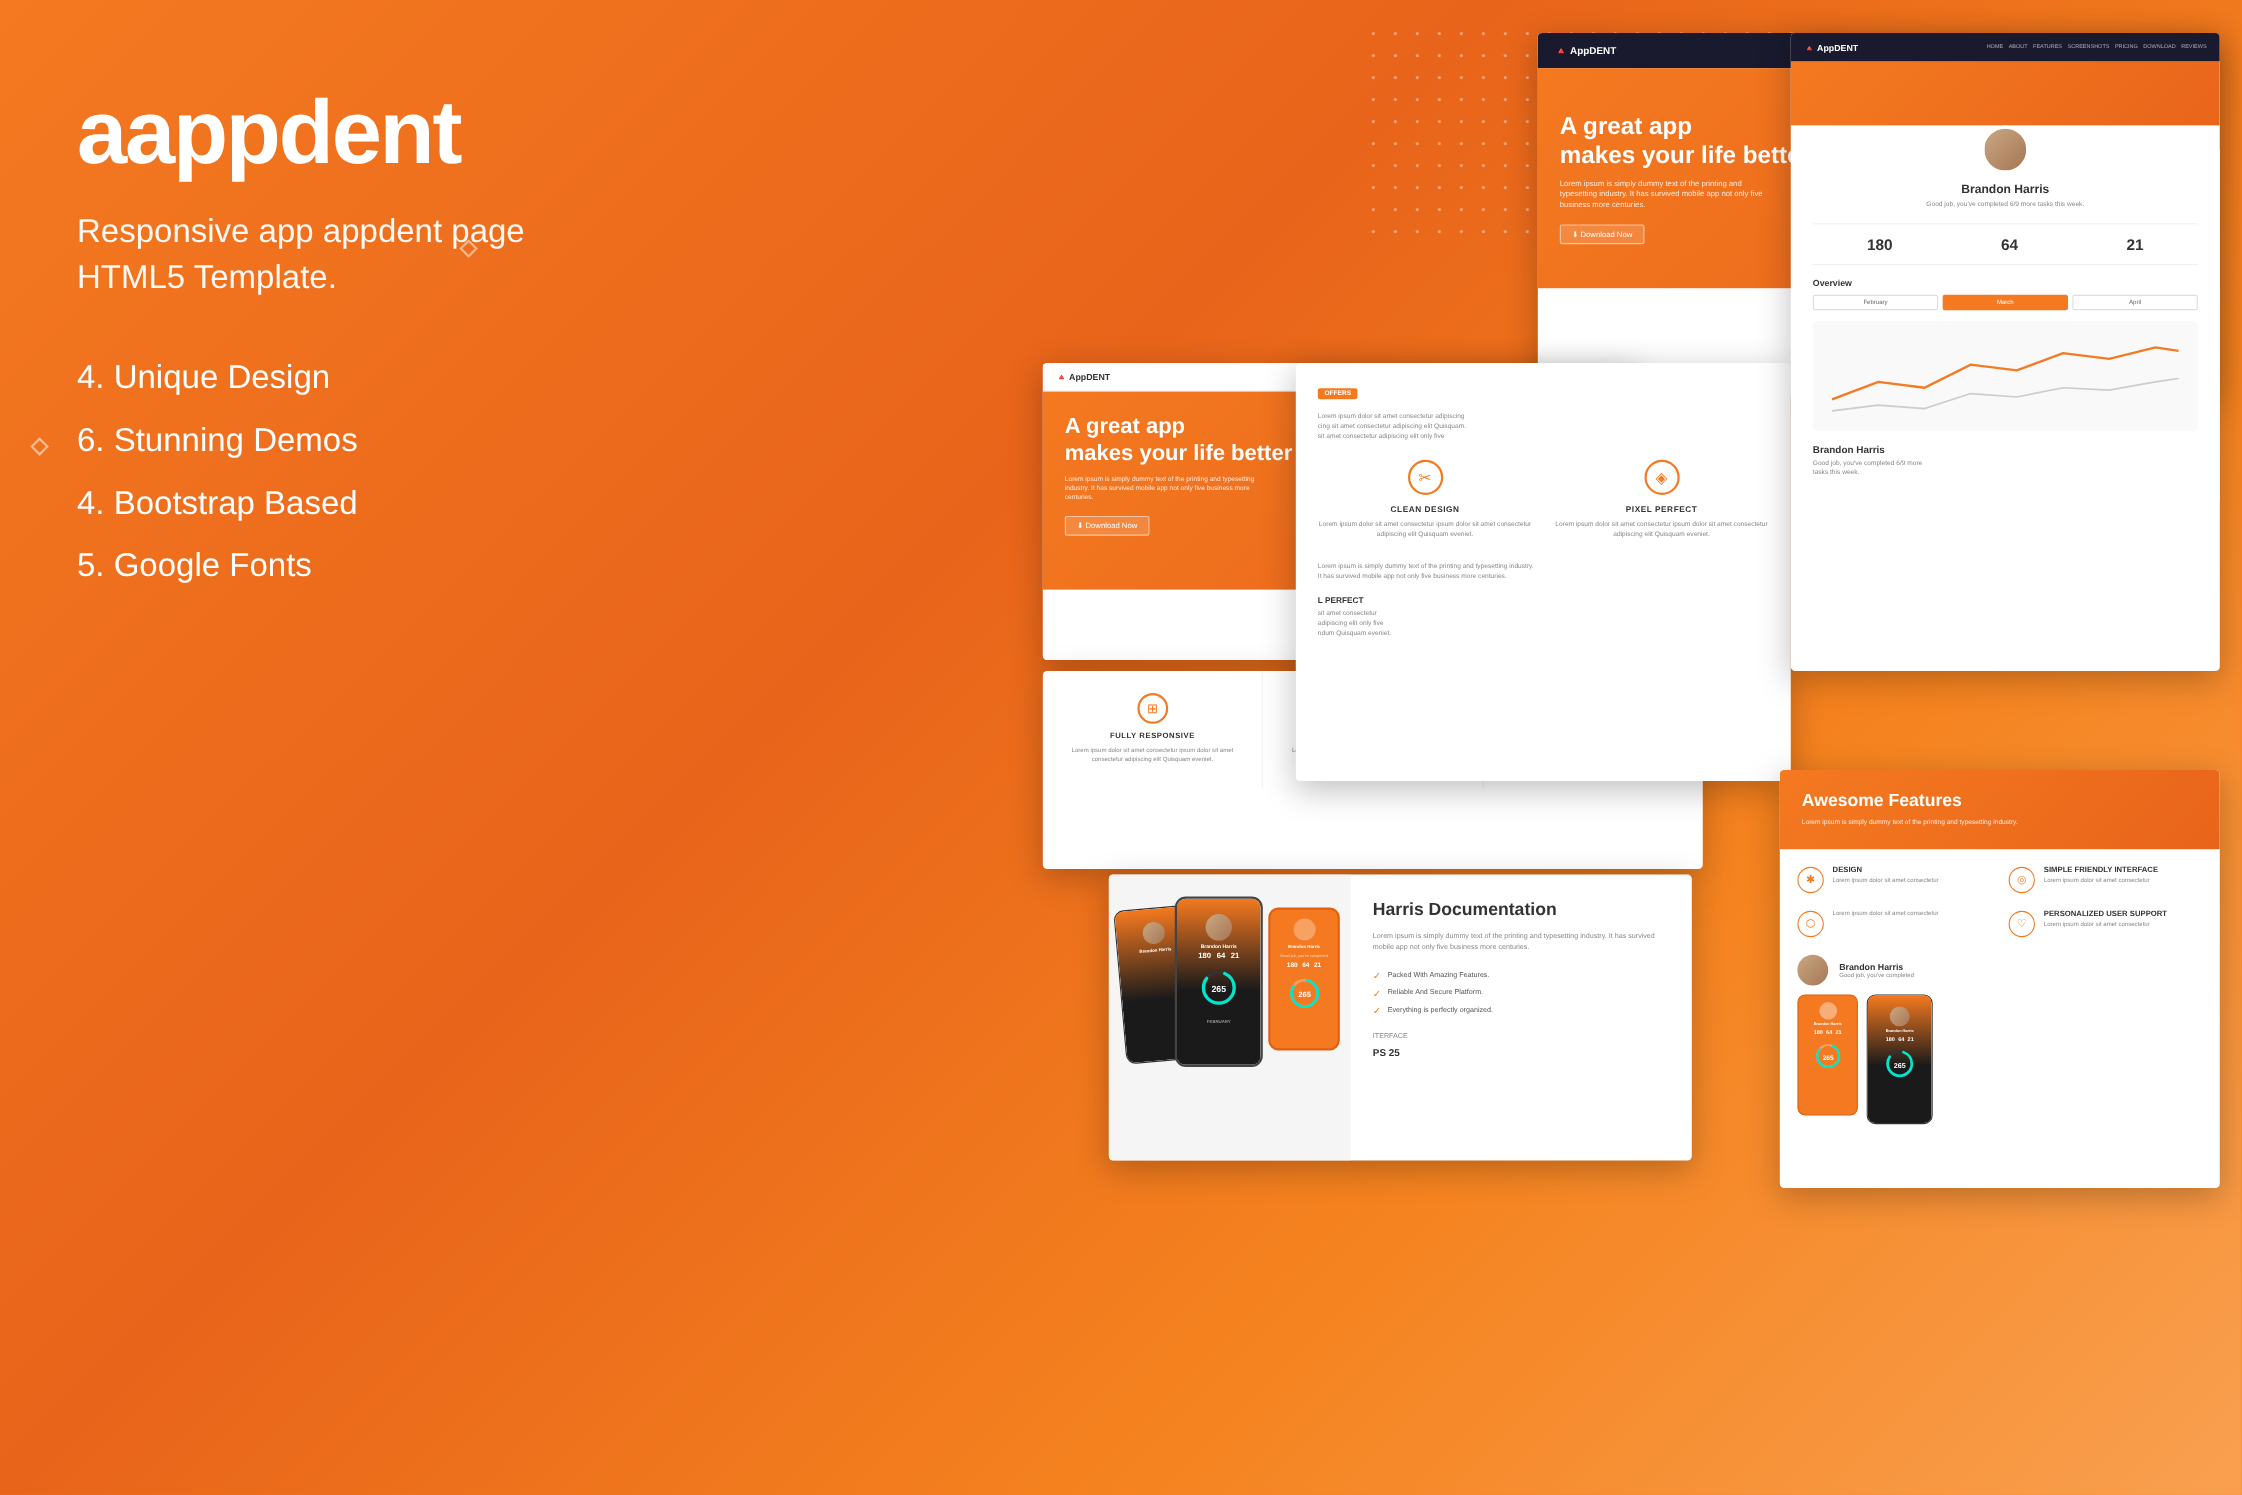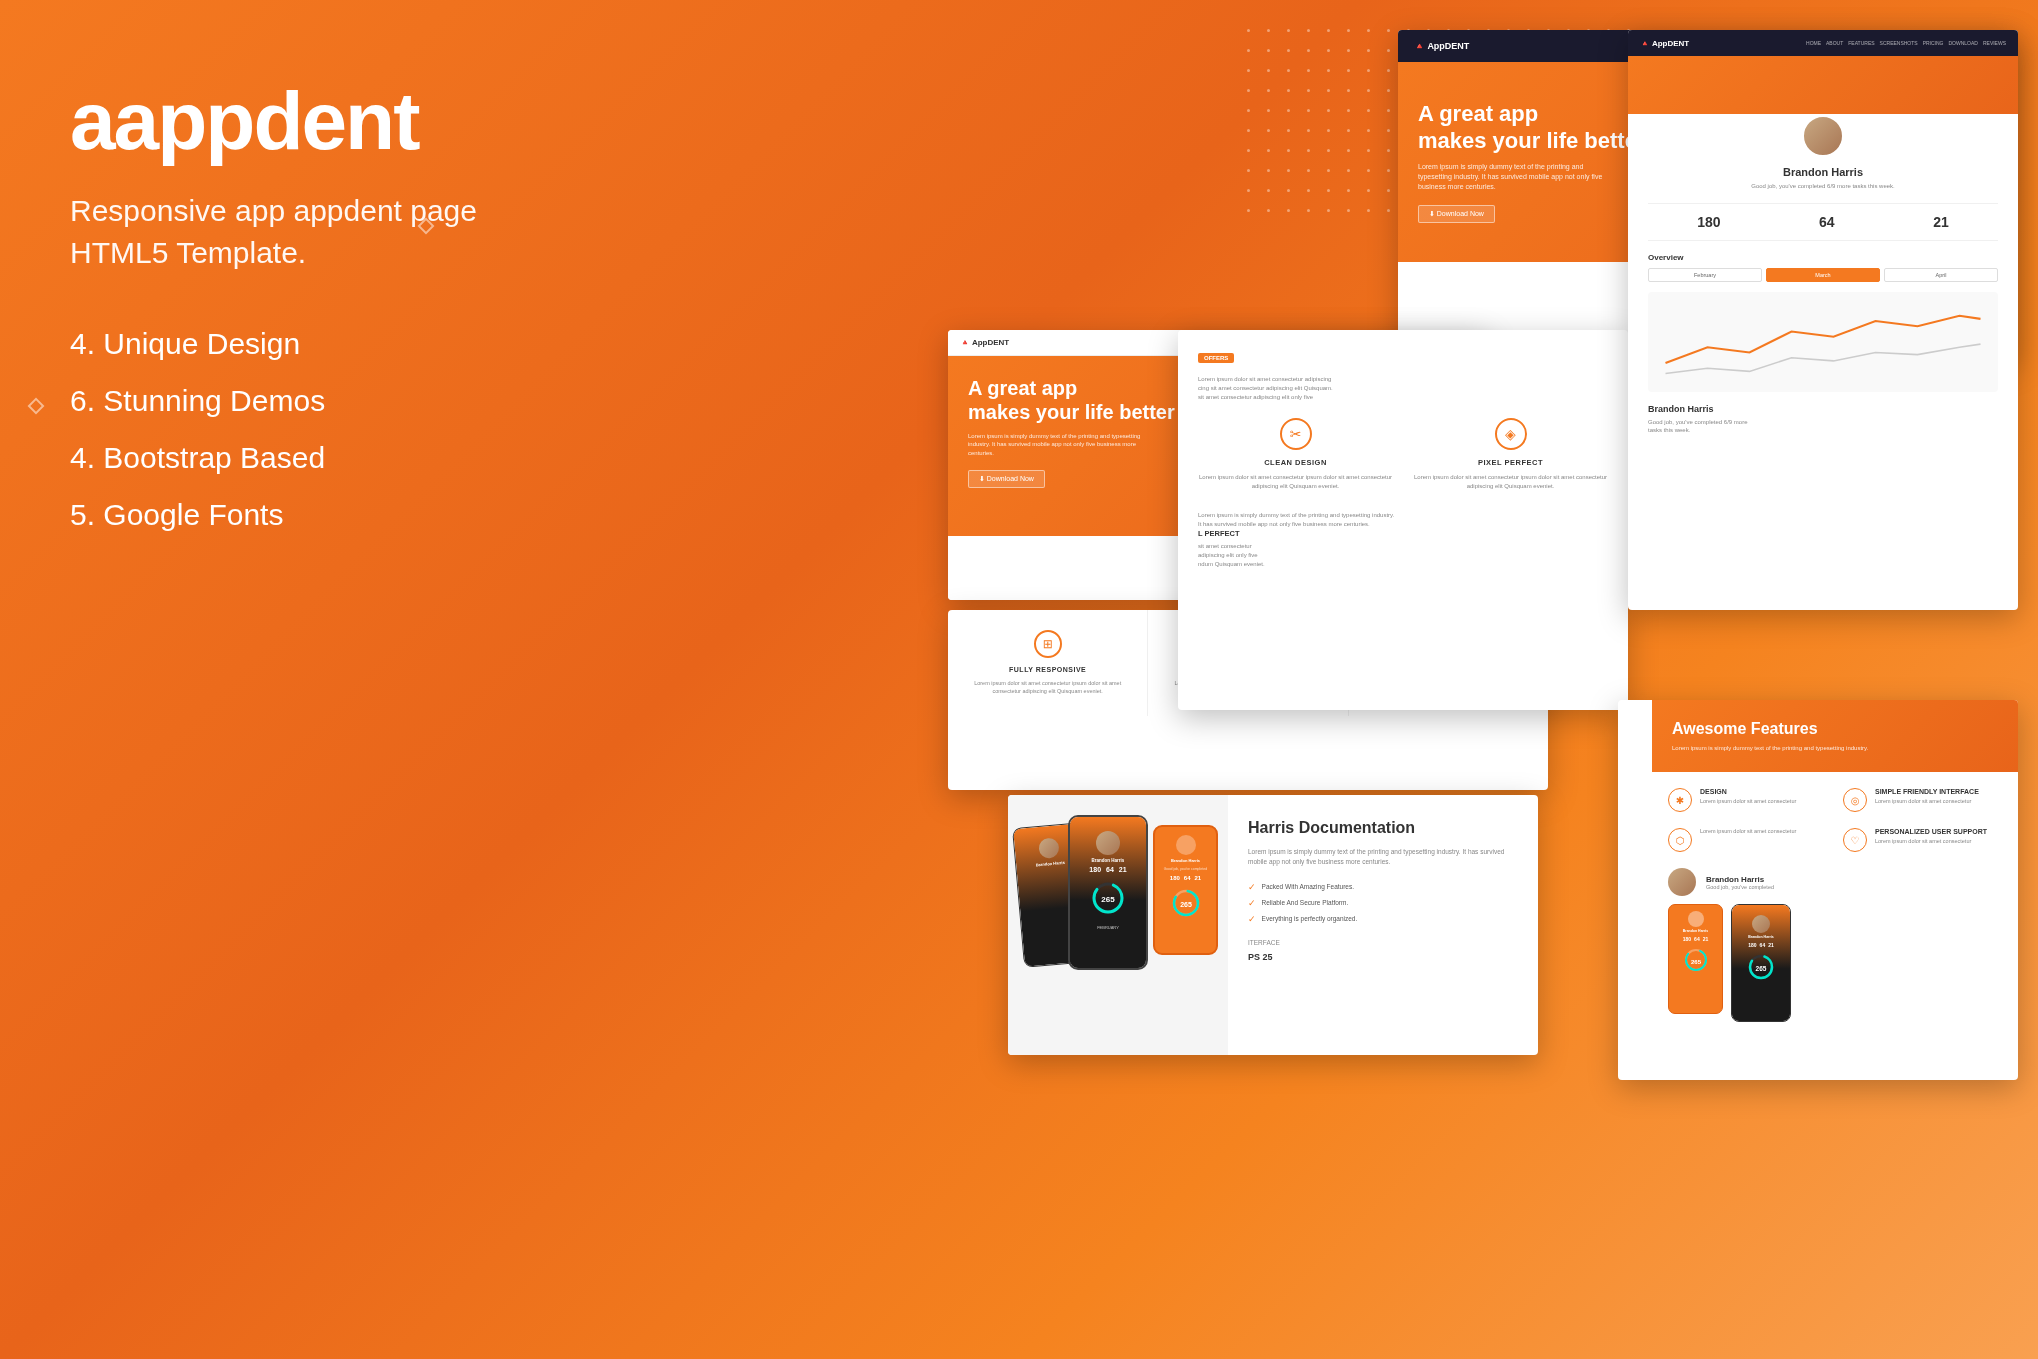--- a/index.html
+++ b/index.html
@@ -689,21 +689,21 @@
           <div style="width:32px;height:32px;border:2px solid #f47920;border-radius:50%;display:flex;align-items:center;justify-content:center;margin:0 auto 8px;color:#f47920;font-size:14px;">◈</div>
           <div style="font-size:7.5px;font-weight:700;color:#333;letter-spacing:0.5px;margin-bottom:6px;">PIXEL PERFECT</div>
           <div style="font-size:6px;color:#888;line-height:1.5;">Lorem ipsum dolor sit amet consectetur ipsum dolor sit amet consectetur adipiscing elit Quisquam eveniet.</div>
         </div>
       </div>
 
       <div style="margin-top:20px;font-size:6px;color:#888;line-height:1.5;">
         Lorem ipsum is simply dummy text of the printing and typesetting industry.<br>
         It has survived mobile app not only five business more centuries.
       </div>
-      <div style="">
+      <div style="margin-top:12px;">
         <div style="font-size:7.5px;font-weight:700;color:#333;margin-bottom:4px;">L PERFECT</div>
         <div style="font-size:6px;color:#888;line-height:1.5;">
           sit amet consectetur<br>
           adipiscing elit only five<br>
           ndum Quisquam eveniet.
         </div>
       </div>
     </div>
   </div>
 
@@ -798,21 +798,21 @@
             <span style="color:#f47920;font-size:9px;">✓</span>
             <span>Everything is perfectly organized.</span>
           </div>
         </div>
         <div style="margin-top:14px;font-size:6.5px;color:#888;line-height:1.5;">ITERFACE</div>
         <div style="font-size:9px;font-weight:600;color:#333;margin-top:4px;">PS 25</div>
       </div>
     </div>
   </div>
 
-  <div class="preview-panel" style="top:700px; right:20px; width:400px; height:380px; background:white; z-index:5;padding-left:34px;">
+  <div class="preview-panel" style="top:700px; right:20px; width:400px; height:380px; background:white; z-index:5;">
 
     <div style="background:linear-gradient(135deg,#f47920,#e8641a);padding:20px;">
       <div style="font-size:16px;font-weight:700;color:white;margin-bottom:6px;">Awesome Features</div>
       <div style="font-size:6px;color:rgba(255,255,255,0.85);line-height:1.4;">Lorem ipsum is simply dummy text of the printing and typesetting industry.</div>
     </div>
 
     <div style="display:grid;grid-template-columns:1fr 1fr;padding:16px;gap:16px;">
       <div style="display:flex;gap:8px;">
         <div style="width:24px;height:24px;border:1.5px solid #f47920;border-radius:50%;display:flex;align-items:center;justify-content:center;color:#f47920;font-size:10px;flex-shrink:0;">✱</div>
         <div>

